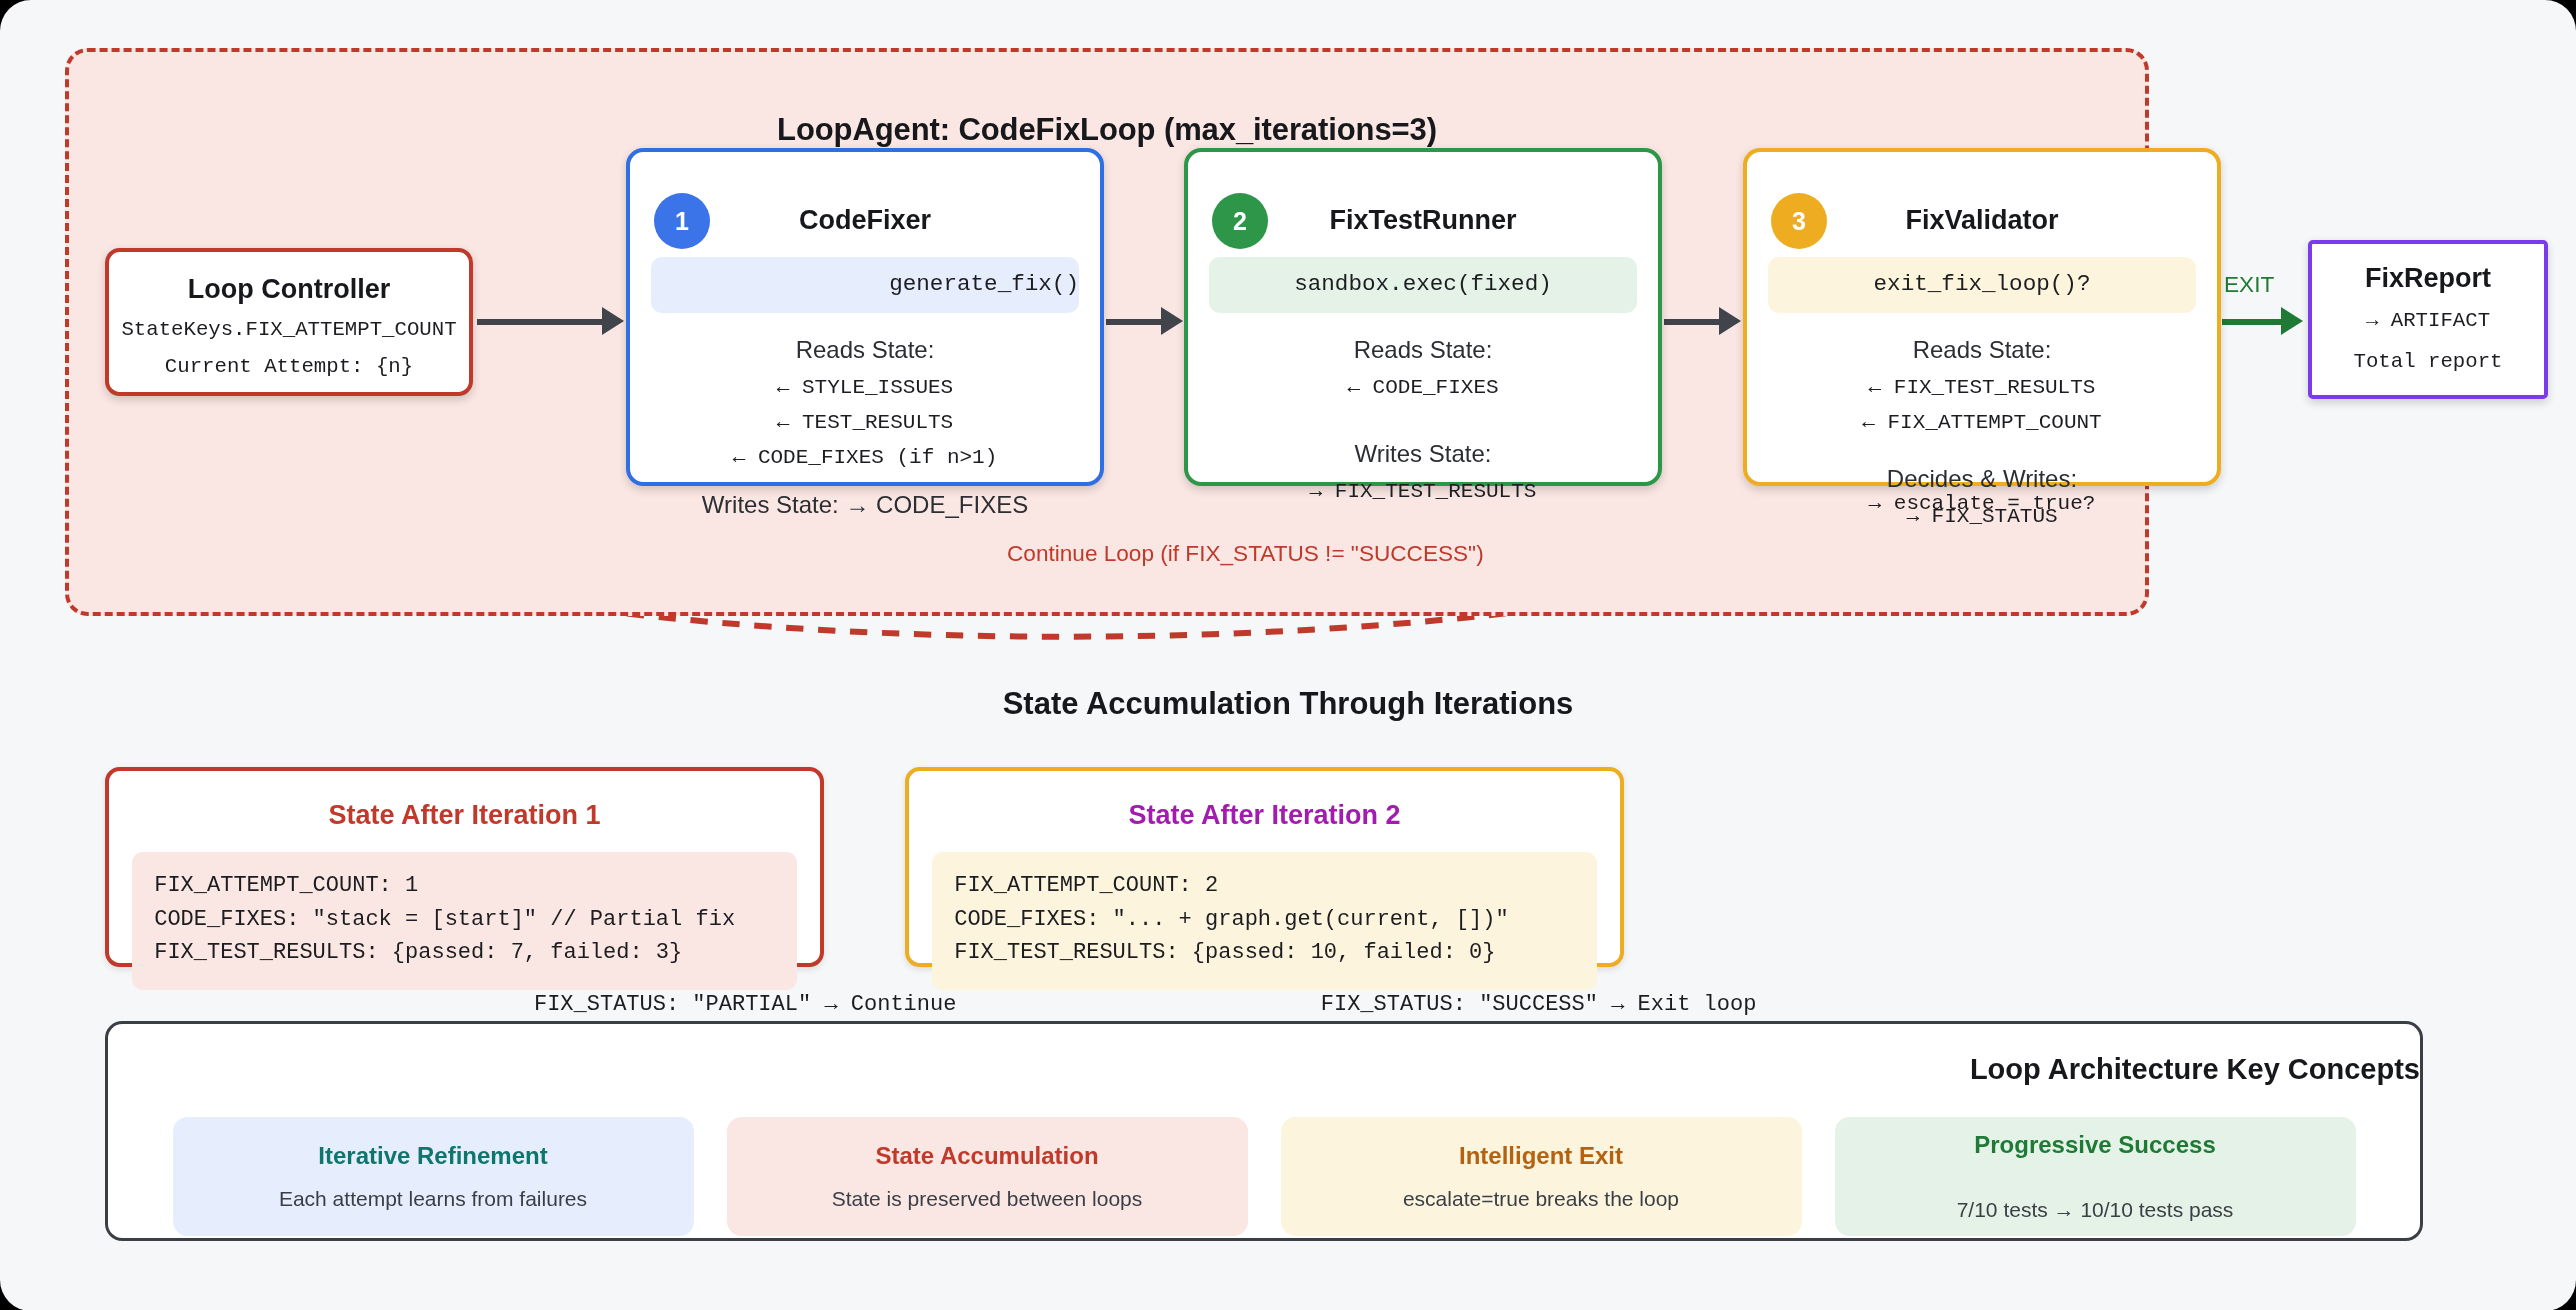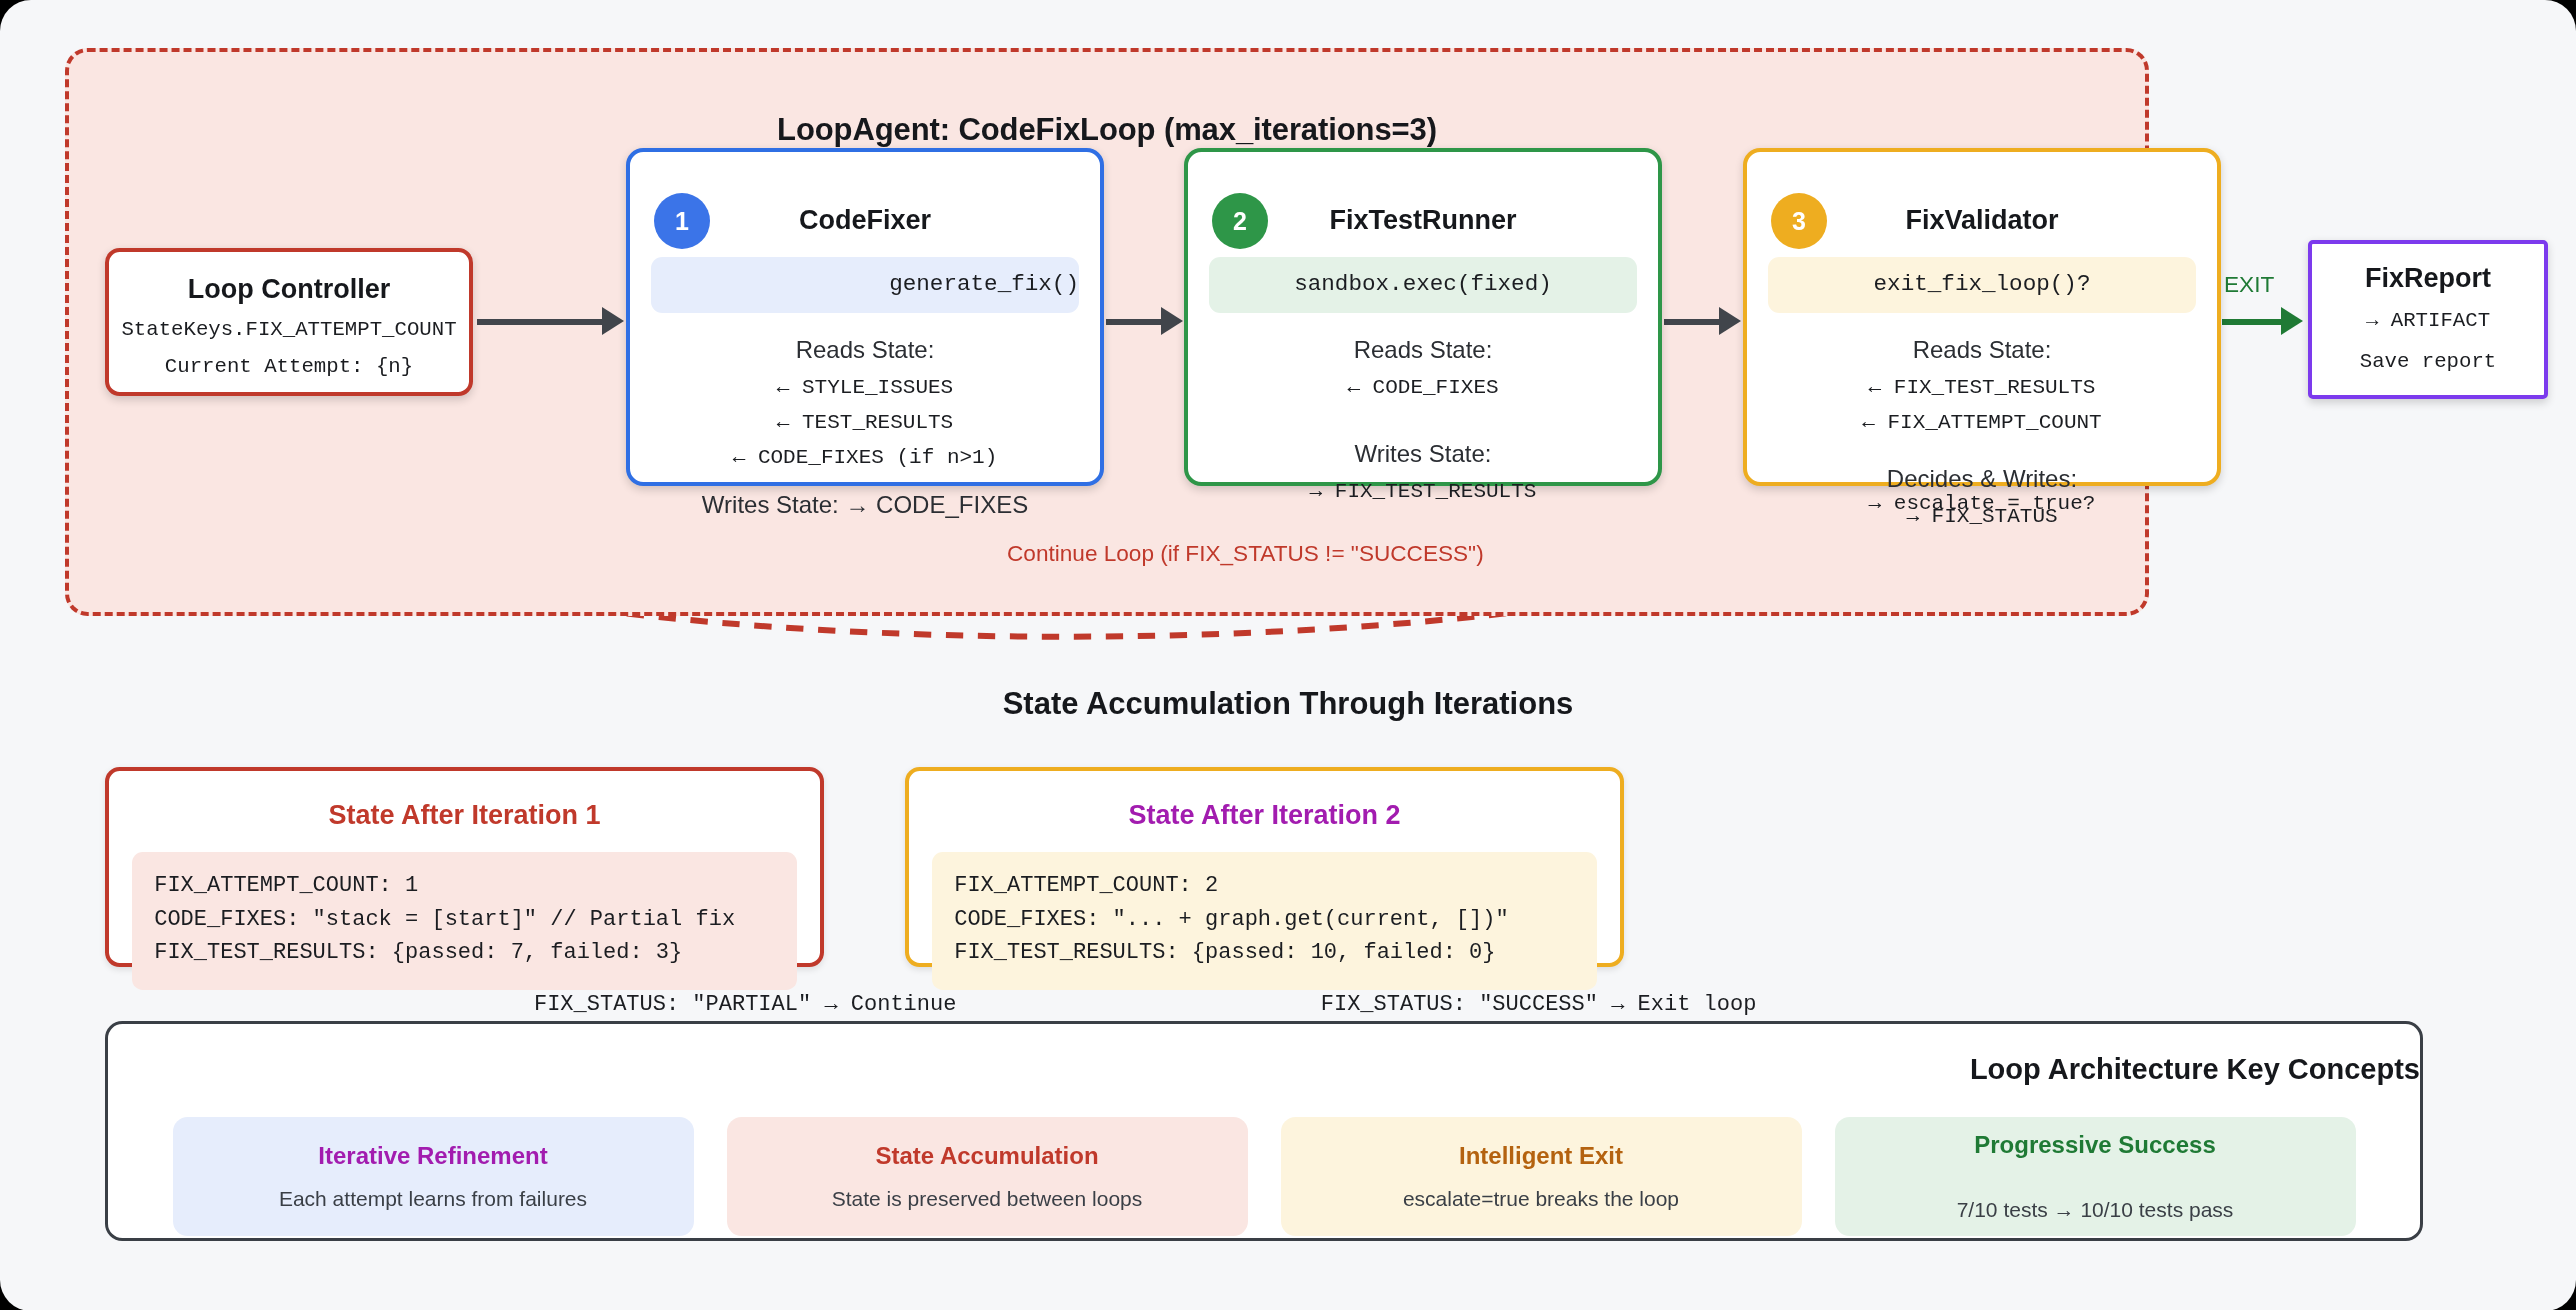--- a/index.html
+++ b/index.html
@@ -195,21 +195,21 @@
     display:flex;justify-content:center;gap:33px;margin-top:31px;
   }
   .concept{
     width:521px;height:119px;border-radius:14.7px;
     display:flex;flex-direction:column;align-items:center;justify-content:center;
     box-sizing:border-box;
   }
   .concept-title{font-size:24px;font-weight:bold;}
   .concept-desc{font-size:21px;color:#3a3f46;margin-top:17.3px;}
 
-  .concept.c-blue{background:#e6edfc;}  .concept.c-blue  .concept-title{color:#a21caf;}
+  .concept.c-blue{background:#e6edfc;}  .concept.c-blue  .concept-title{color:#0f766e;}
   .concept.c-red{background:#fae6e2;}   .concept.c-red   .concept-title{color:#c0392b;}
   .concept.c-amber{background:#fdf4dd;} .concept.c-amber .concept-title{color:#b4620f;}
   .concept.c-green{background:#e4f2e7;gap:22px;} .concept.c-green .concept-title{color:#1f7a35;}
 </style>
 </head>
 <body>
 
 <div id="page">
 
   <svg id="feedback-svg" viewBox="0 0 3867 1968">
@@ -276,21 +276,21 @@
     <div class="mono">← FIX_TEST_RESULTS</div>
     <div class="mono">← FIX_ATTEMPT_COUNT</div>
     <div class="lbl" style="margin-top:31px">Decides &amp; Writes:</div>
     <div class="mono">→ FIX_STATUS</div>
     <div class="mono overflow-line">→ escalate = true?</div>
   </div>
 
   <div class="node" id="node-fixreport">
     <div class="node-title">FixReport</div>
     <div class="mono">→ ARTIFACT</div>
-    <div class="mono tight">Save report</div>
+    <div class="mono tight">Total report</div>
   </div>
 
   <div id="state-heading">State Accumulation Through Iterations</div>
 
   <div class="state-card" id="state-card-1">
     <div class="sc-title">State After Iteration 1</div>
     <div class="state-box">
       <div class="state-line">FIX_ATTEMPT_COUNT: 1</div>
       <div class="state-line">CODE_FIXES: "stack = [start]" // Partial fix</div>
       <div class="state-line">FIX_TEST_RESULTS: {passed: 7, failed: 3}</div>

